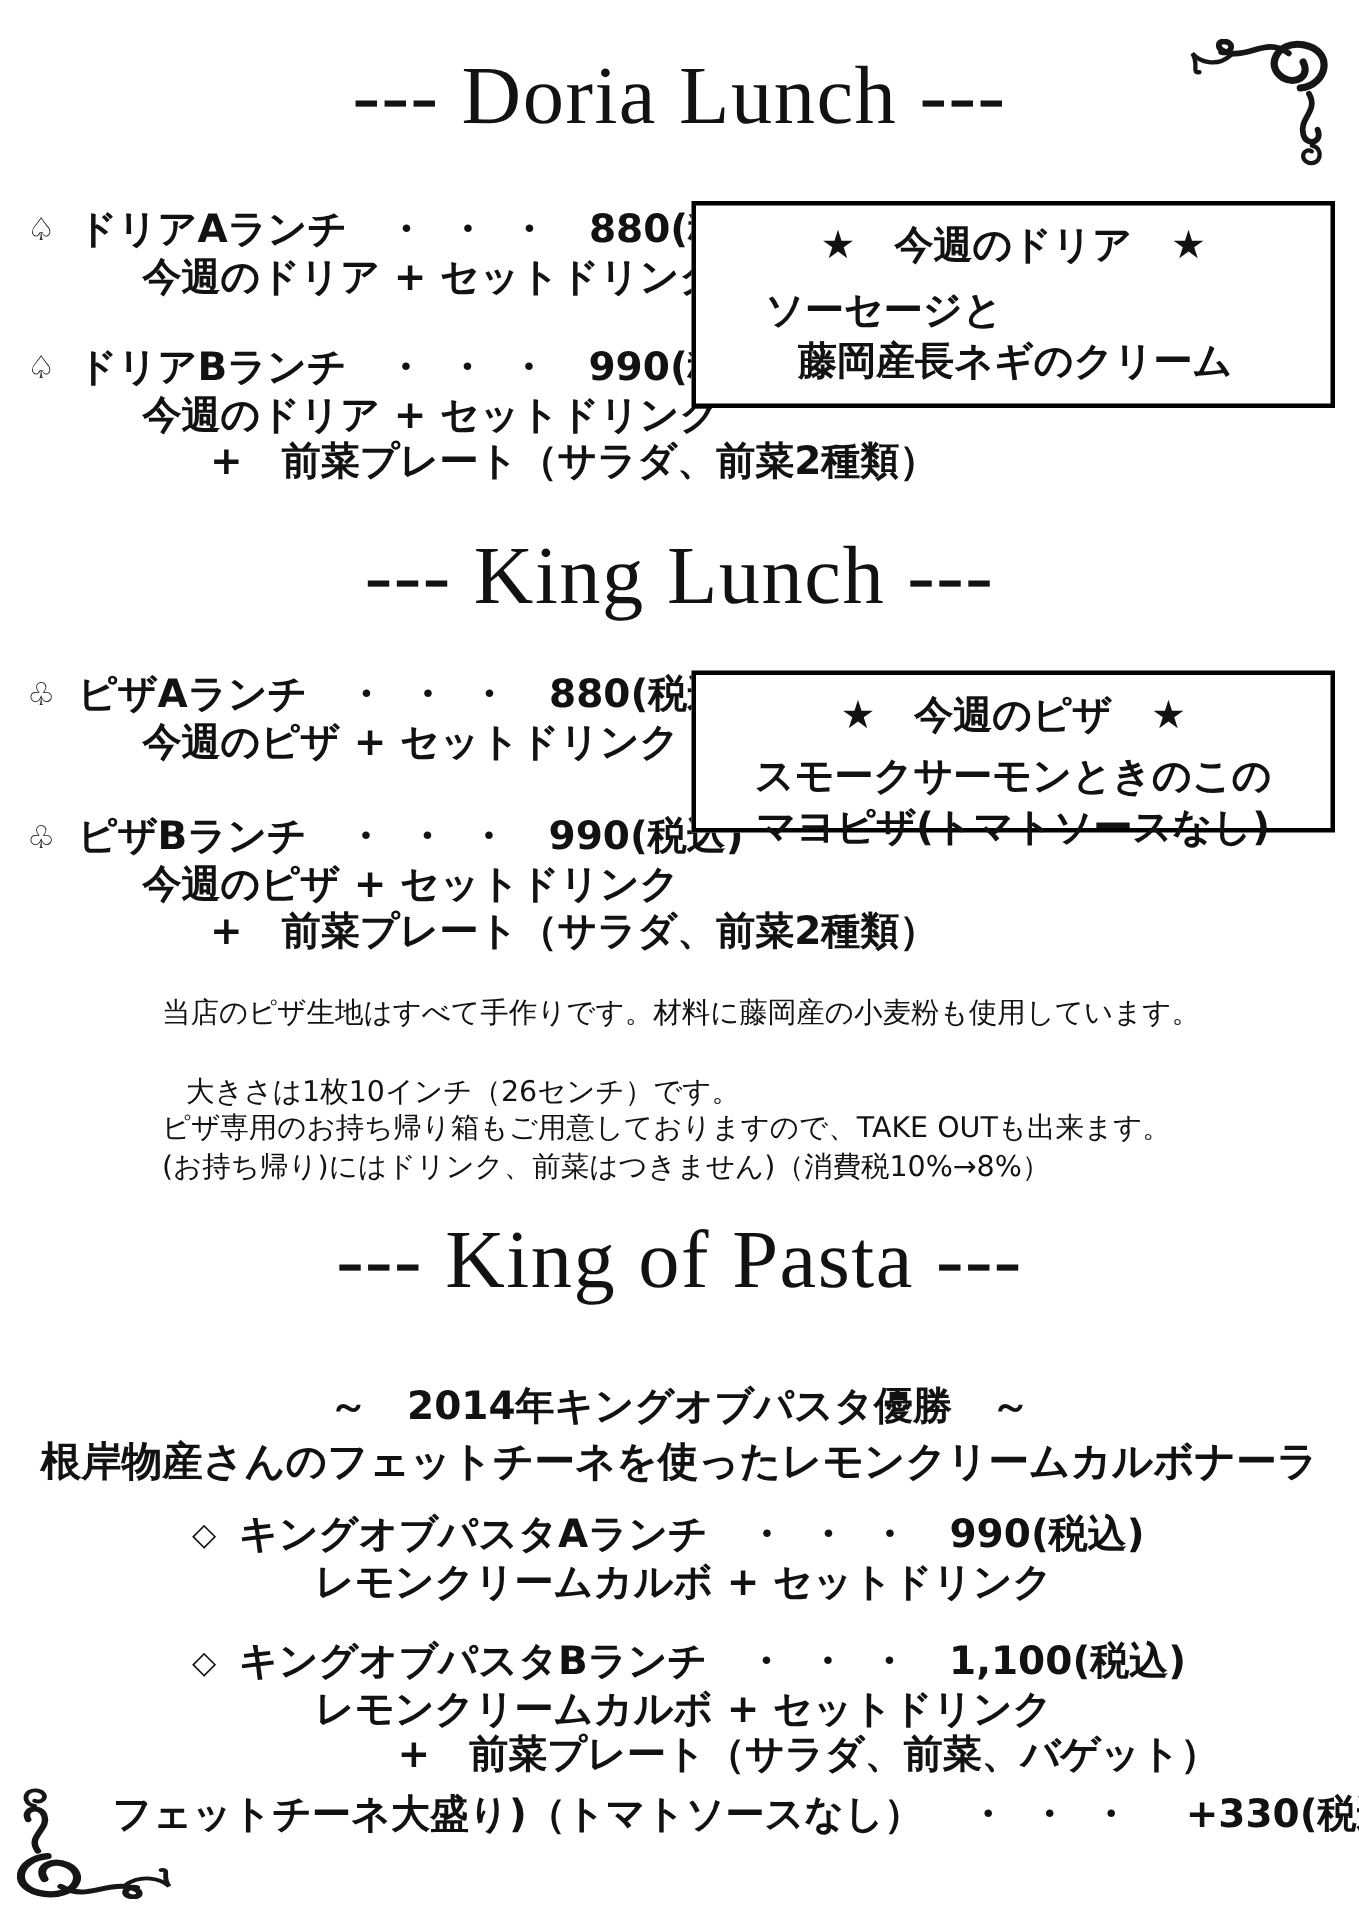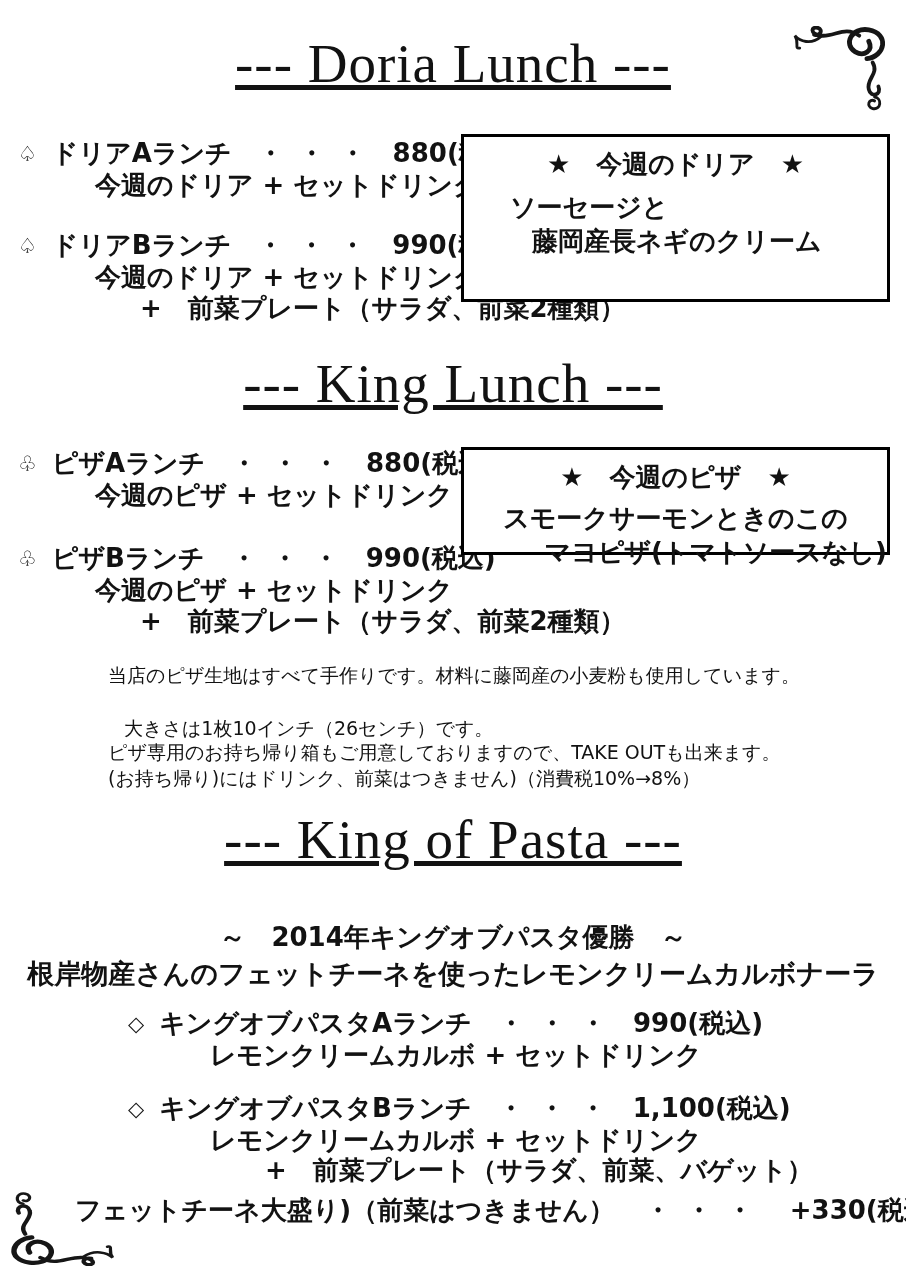--- a/index.html
+++ b/index.html
@@ -13,21 +13,20 @@
     overflow: hidden;
   }
   .title {
     position: absolute; left: 15px; width: 876px; margin: 0;
     text-align: center;
     font-family: "Liberation Serif", "DejaVu Serif", serif;
     font-weight: 400;
     font-size: 55px;
     letter-spacing: 1px;
     white-space: nowrap;
-    text-decoration: underline;
   }
   .line {
     position: absolute;
     font-size: 26px;
     font-weight: 600;
     white-space: nowrap;
     line-height: 30px;
   }
   .bullet {
     display: inline-block;
@@ -92,21 +91,21 @@
     <span class="bullet">♤</span><span>ドリアAランチ</span><span class="dots">・・・</span><span>880(税込)</span>
   </div>
   <div class="line" style="left:95px; top:170px;">今週のドリア + セットドリンク</div>
 
   <div class="line" style="left:18px; top:230px;">
     <span class="bullet">♤</span><span>ドリアBランチ</span><span class="dots">・・・</span><span>990(税込)</span>
   </div>
   <div class="line" style="left:95px; top:262px;">今週のドリア + セットドリンク</div>
   <div class="line" style="left:140px; top:293px;">+　前菜プレート（サラダ、前菜2種類）</div>
 
-  <div class="special-box" style="left:461px; top:134px; width:429px; height:168px;">
+  <div class="special-box" style="left:461px; top:134px; width:429px; height:138px;">
     <div class="box-header">★　今週のドリア　★</div>
     <div class="box-line" style="padding-left:46px; margin-top:10px;">ソーセージと</div>
     <div class="box-line" style="padding-left:68px; margin-top:1px;">藤岡産長ネギのクリーム</div>
   </div>
 
   <h1 class="title" style="top:352px;">--- King Lunch ---</h1>
 
   <div class="line" style="left:18px; top:448px;">
     <span class="bullet">♧</span><span>ピザAランチ</span><span class="dots">・・・</span><span>880(税込)</span>
   </div>
@@ -114,21 +113,21 @@
 
   <div class="line" style="left:18px; top:543px;">
     <span class="bullet">♧</span><span>ピザBランチ</span><span class="dots">・・・</span><span>990(税込)</span>
   </div>
   <div class="line" style="left:95px; top:575px;">今週のピザ + セットドリンク</div>
   <div class="line" style="left:140px; top:606px;">+　前菜プレート（サラダ、前菜2種類）</div>
 
   <div class="special-box" style="left:461px; top:447px; width:429px; height:108px;">
     <div class="box-header">★　今週のピザ　★</div>
     <div class="box-line centered" style="margin-top:8px;">スモークサーモンときのこの</div>
-    <div class="box-line centered" style="margin-top:1px;text-align:right;">マヨピザ(トマトソースなし)</div>
+    <div class="box-line centered" style="margin-top:1px;">マヨピザ(トマトソースなし)</div>
   </div>
 
   <div class="note" style="left:108px; top:663px;">当店のピザ生地はすべて手作りです。材料に藤岡産の小麦粉も使用しています。</div>
   <div class="note" style="left:124px; top:690px;margin-top:26px;">大きさは1枚10インチ（26センチ）です。</div>
   <div class="note" style="left:108px; top:740px;">ピザ専用のお持ち帰り箱もご用意しておりますので、TAKE OUTも出来ます。</div>
   <div class="note" style="left:108px; top:766px;">(お持ち帰り)にはドリンク、前菜はつきません)（消費税10%→8%）</div>
 
   <h1 class="title" style="top:808px;">--- King of Pasta ---</h1>
 
   <div class="center-line" style="top:920px;">～　2014年キングオブパスタ優勝　～</div>
@@ -139,21 +138,21 @@
   </div>
   <div class="line" style="left:210px; top:1040px;">レモンクリームカルボ + セットドリンク</div>
 
   <div class="line" style="left:128px; top:1093px;">
     <span class="bullet">◇</span><span>キングオブパスタBランチ</span><span class="dots">・・・</span><span>1,100(税込)</span>
   </div>
   <div class="line" style="left:210px; top:1125px;">レモンクリームカルボ + セットドリンク</div>
   <div class="line" style="left:265px; top:1155px;">+　前菜プレート（サラダ、前菜、バゲット）</div>
 
   <div class="line" style="left:75px; top:1195px;">
-    <span>フェットチーネ大盛り)（前菜はつきません）</span><span class="extra-dots">・・・</span><span>+330(税込)</span>
+    <span>フェットチーネ大盛り)（トマトソースなし）</span><span class="extra-dots">・・・</span><span>+330(税込)</span>
   </div>
 
   <svg class="flourish bl" style="left:8px; top:1182px;" width="108" height="84" viewBox="0 0 100 100" preserveAspectRatio="none" aria-hidden="true">
     <g fill="none" stroke="#161616" stroke-linecap="round">
       <path stroke-width="5" d="M78 34 C 97 32, 102 8, 80 4 C 62 1, 53 19, 66 27 C 75 32, 85 26, 80 16"></path>
       <path stroke-width="4" d="M70 10 C 55 -1, 44 12, 30 10 C 18 8, 20 0, 27 2 C 33 4, 29 11, 23 9"></path>
       <path stroke-width="3" d="M30 11 C 20 20, 8 16, 3 10 C 8 18, 2 24, 8 23"></path>
       <path stroke-width="4" d="M84 38 C 91 50, 77 55, 80 66 C 82 75, 94 72, 90 63"></path>
       <path stroke-width="3" d="M86 74 C 94 75, 93 88, 84 86 C 77 84, 80 75, 86 78"></path>
     </g>

